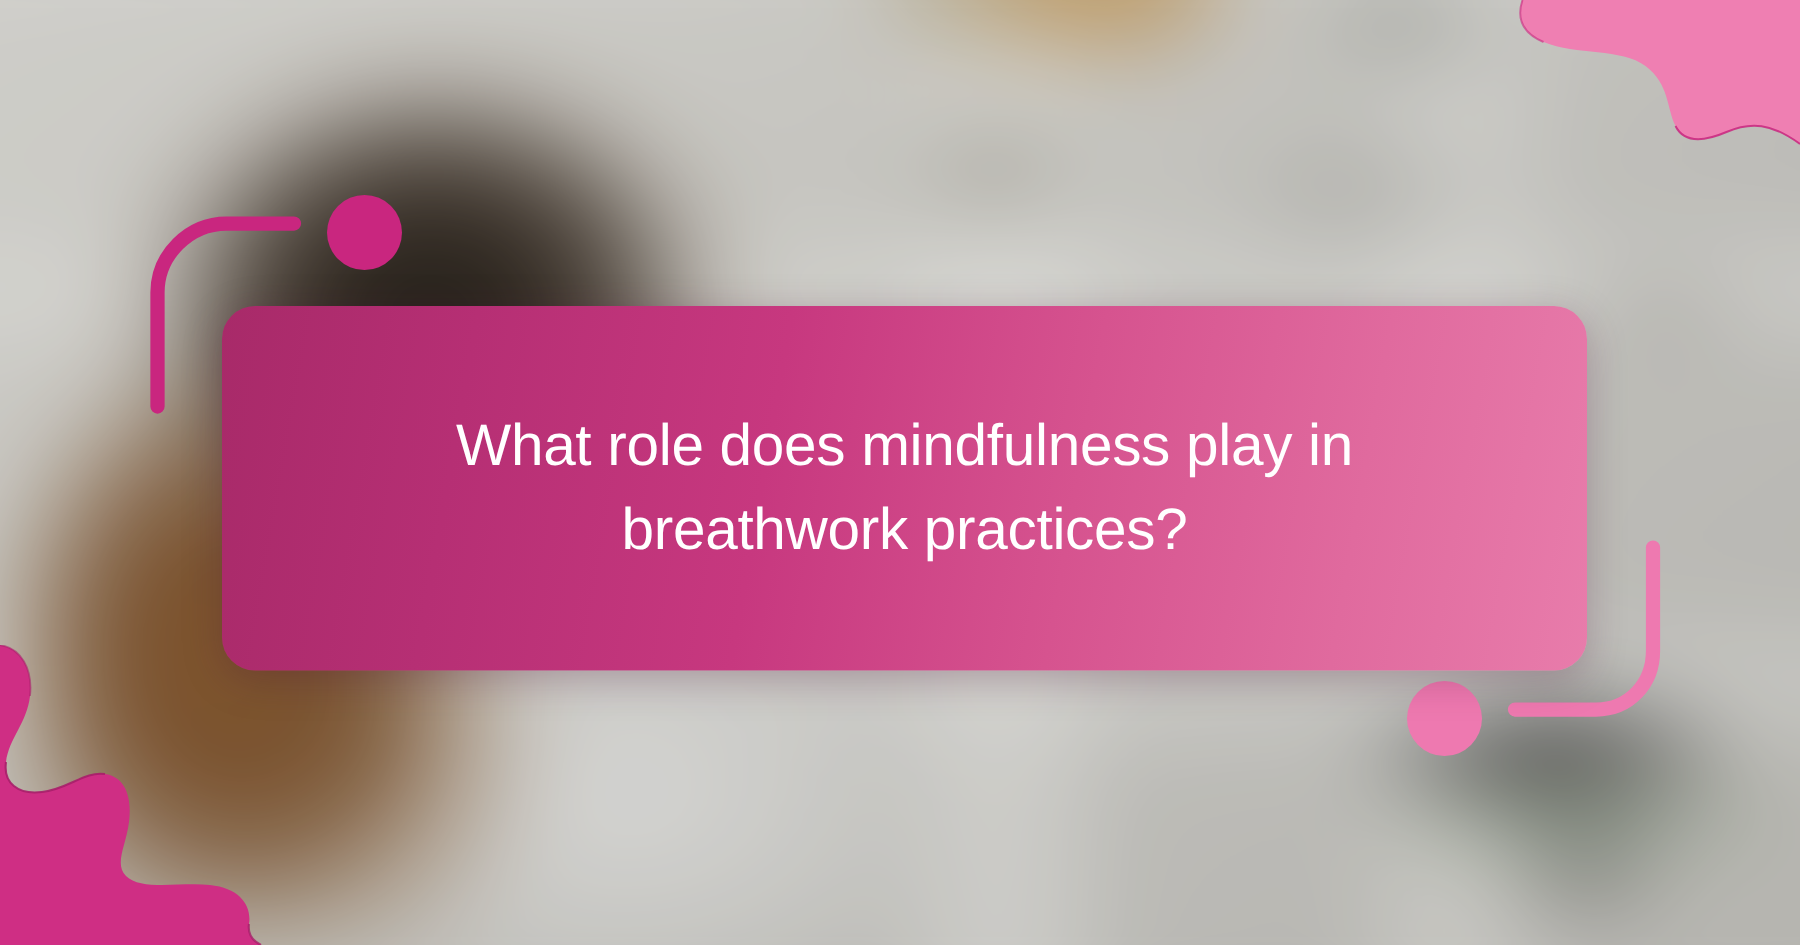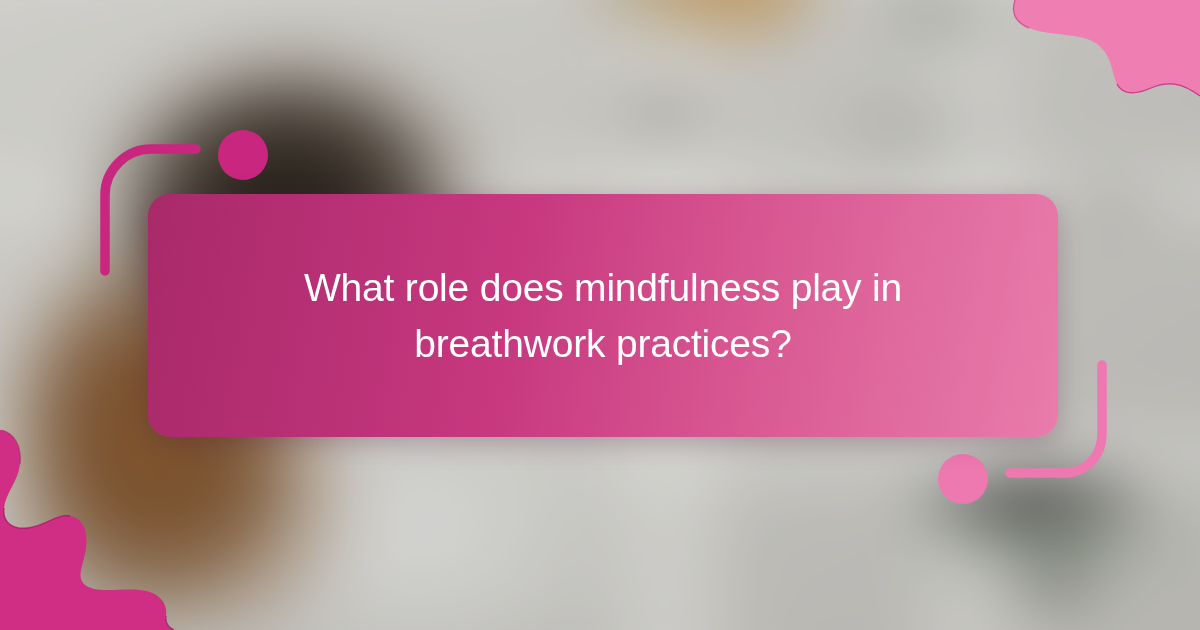--- a/index.html
+++ b/index.html
@@ -115,21 +115,21 @@
   .dot-br {
     left: 938px; top: 454px;
     width: 50px; height: 50px;
     background: #ee79b0;
   }
 
   
   .question-card {
     position: absolute;
     left: 148px;
-    top: 194px;
+    top: 204px;
     width: 910px;
     height: 243px;
     border-radius: 22px;
     background: linear-gradient(100deg, #a82a69 0%, #b62f74 18%, #c7387f 40%, #d6538f 62%, #e06a9e 82%, #e87cab 100%);
     box-shadow: 0 6px 26px rgba(80,20,55,0.28);
     display: flex;
     align-items: center;
     justify-content: center;
     padding: 0 52px;
   }

